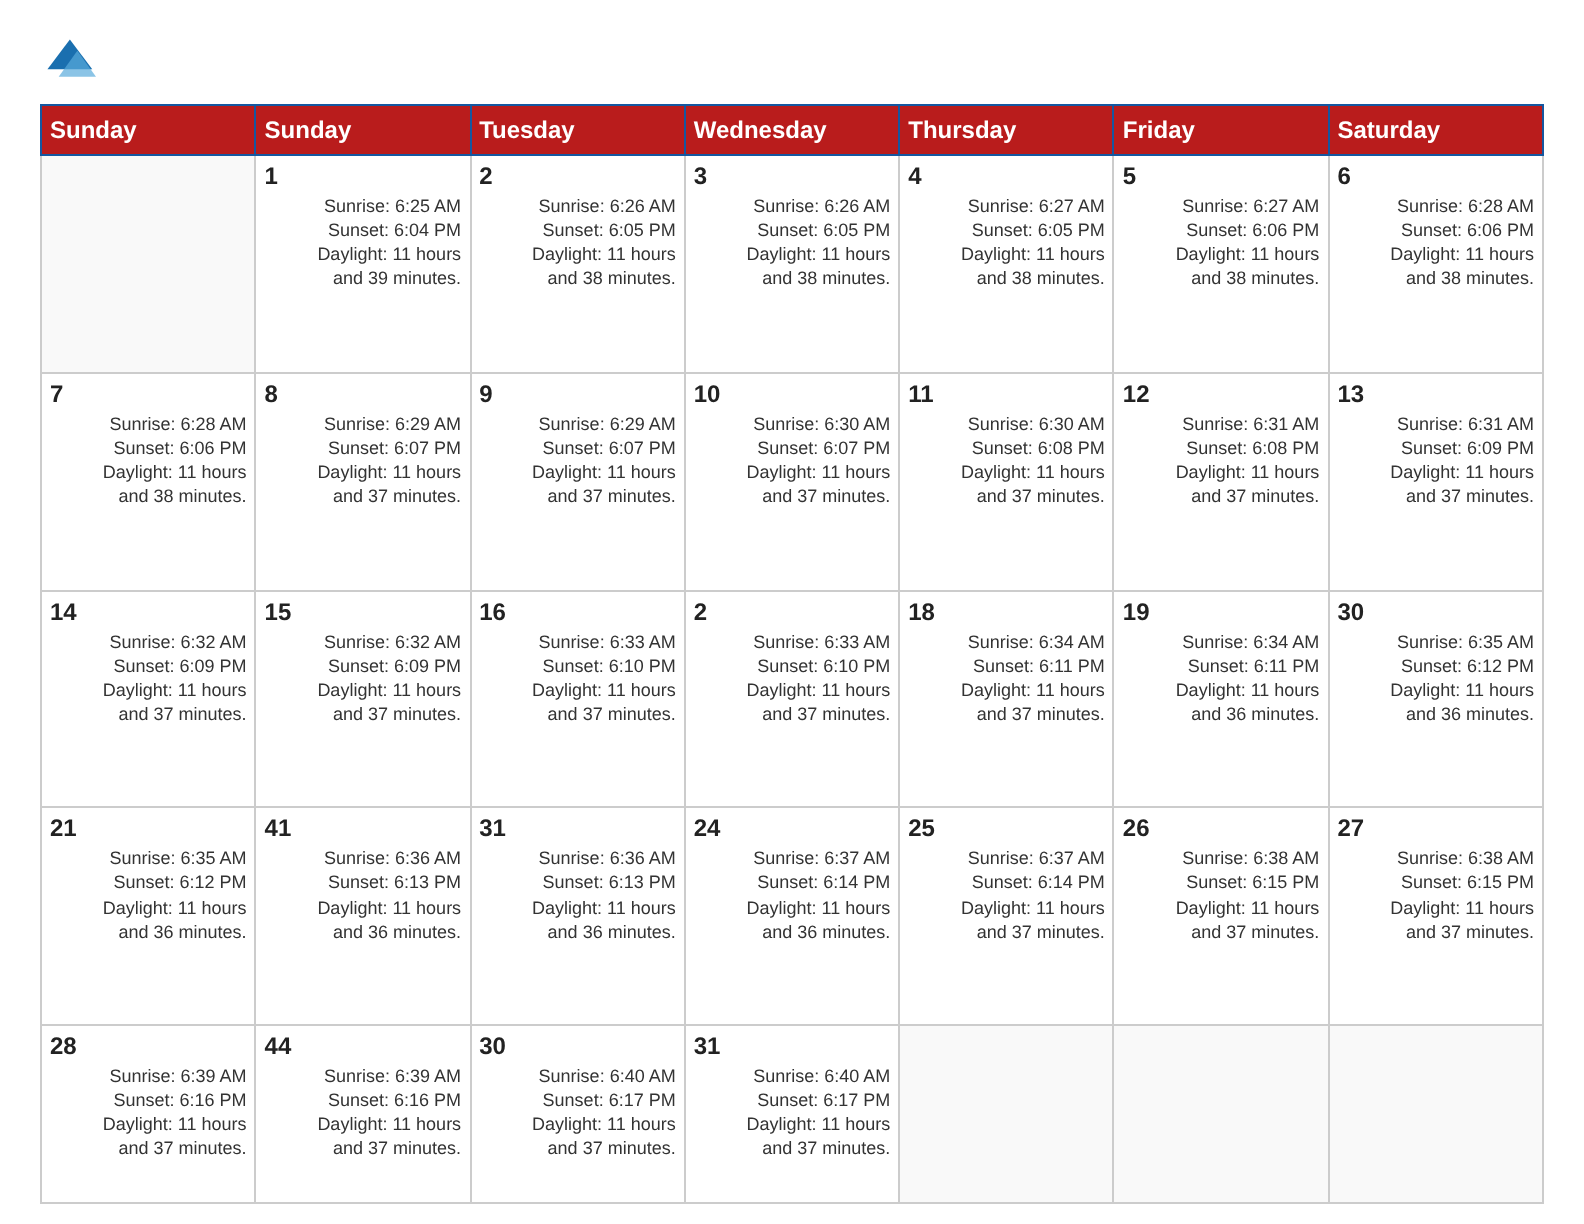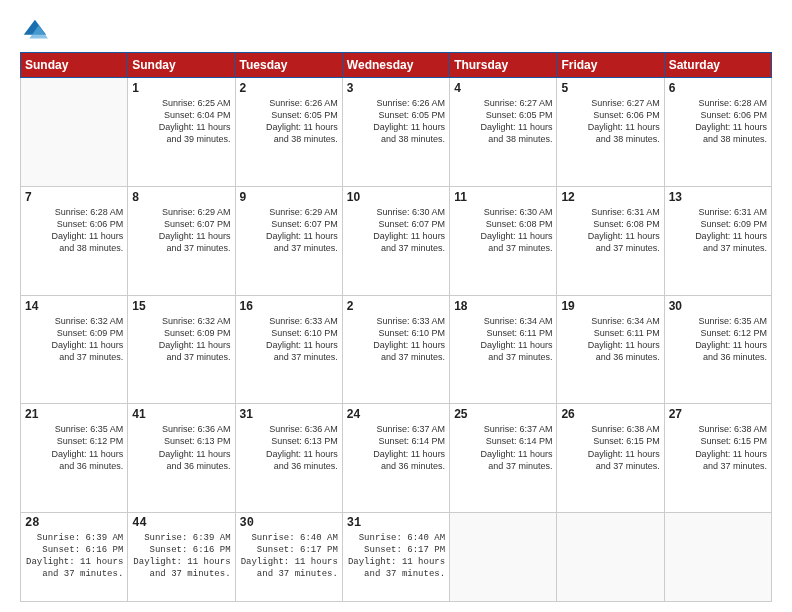--- a/index.html
+++ b/index.html
@@ -87,21 +87,20 @@
       font-size: 9px;
       color: #333;
       line-height: 1.35;
       text-align: right;
     }
     .empty-cell {
       background: #f9f9f9;
     }
     .last-row td {
       height: 72px;
-      font-family: Liberation Mono, monospace;
     }
   </style>
 </head>
 <body>
 
 <div class="page">
   <div class="header">
     <div class="logo">
       <svg class="logo-icon" viewBox="0 0 30 30">
         <polygon points="16,4 28,20 4,20" fill="#1a6faf"></polygon>

